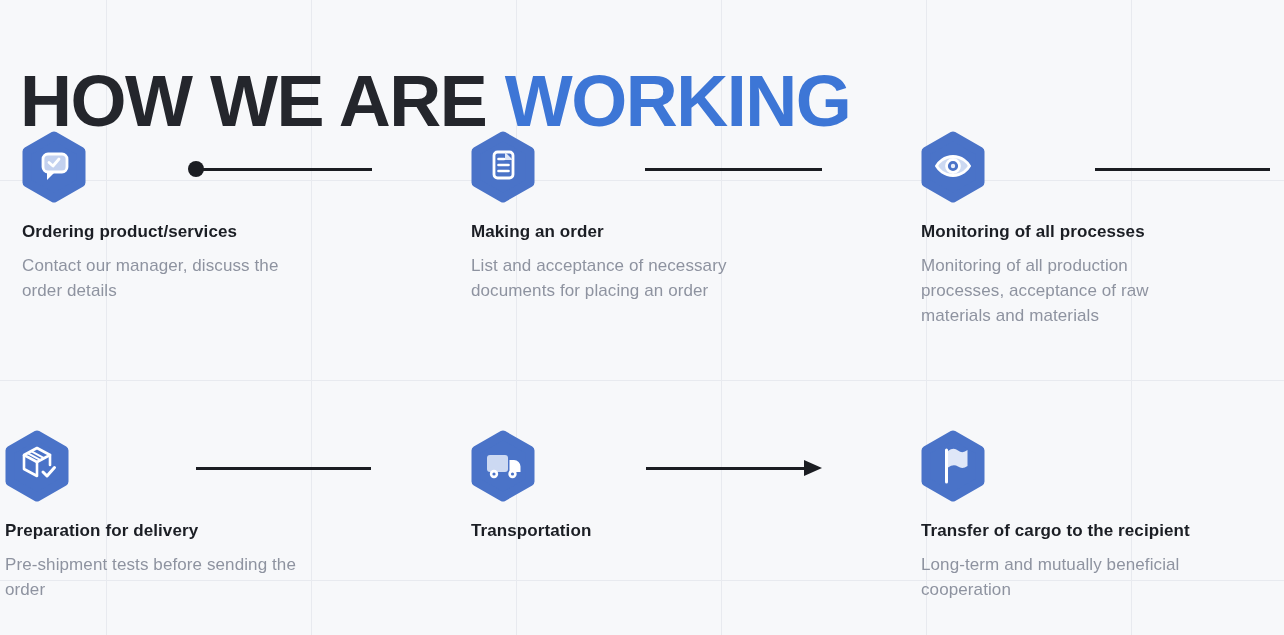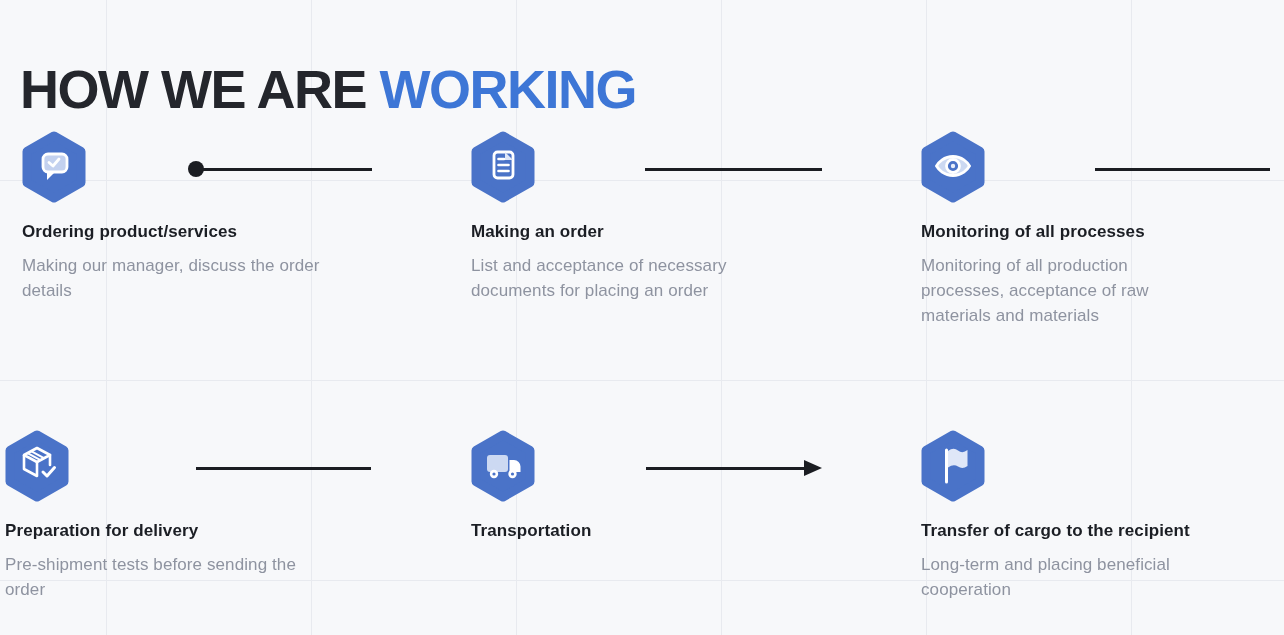--- a/index.html
+++ b/index.html
@@ -10,22 +10,22 @@
   }
   .canvas{
     position:relative;width:1284px;height:635px;
     background-color:#f7f8fa;
     background-image:
       repeating-linear-gradient(to right, transparent 0 204px, #e8eaef 204px 205px),
       repeating-linear-gradient(to bottom, transparent 0 199px, #e8eaef 199px 200px);
     background-position:-98px 0px, 0px -19px;
   }
   .page-title{
-    position:absolute;left:20px;top:22px;
-    font-size:54px;font-weight:800;letter-spacing:-1.5px;
+    position:absolute;left:20px;top:12px;
+    font-size:72px;font-weight:800;letter-spacing:-1.5px;
     color:#24262c;white-space:pre;
   }
   .page-title .accent{color:#3d76d6;}
 
   .step{position:absolute;}
   .step .hex{display:block;}
   .step h3{
     margin:16px 0 8px;font-size:17px;font-weight:700;color:#1b1e24;
     line-height:26px;letter-spacing:0.1px;
   }
@@ -81,21 +81,21 @@
     </div>
 
   <div class="step" id="step-1">
     <svg class="hex" width="64" height="72" viewBox="0 0 64 72">
       <polygon points="32,5 59,20.5 59,51.5 32,67 5,51.5 5,20.5" fill="#4a73c8" stroke="#4a73c8" stroke-width="9" stroke-linejoin="round"></polygon>
       <rect x="21" y="23" width="24" height="18" rx="5" fill="#c3d1ef" stroke="#ffffff" stroke-width="2.8"></rect>
       <path d="M25 40 v9 l9 -9 z" fill="#ffffff"></path>
       <polyline points="27,31.5 31,35 37,28" fill="none" stroke="#ffffff" stroke-width="2.8" stroke-linecap="round" stroke-linejoin="round"></polyline>
     </svg>
     <h3>Ordering product/services</h3>
-    <p>Making our manager, discuss the order details</p>
+    <p>Contact our manager, discuss the order details</p>
   </div>
 
   <div class="step" id="step-3">
     <svg class="hex" width="64" height="72" viewBox="0 0 64 72">
       <polygon points="32,5 59,20.5 59,51.5 32,67 5,51.5 5,20.5" fill="#4a73c8" stroke="#4a73c8" stroke-width="9" stroke-linejoin="round"></polygon>
       <path d="M32 25.5 C 41 25.5 46.5 31.5 48.5 35 C 46.5 38.5 41 44.5 32 44.5 C 23 44.5 17.5 38.5 15.5 35 C 17.5 31.5 23 25.5 32 25.5 Z" fill="#ccd9f2" stroke="#ffffff" stroke-width="2.8"></path>
       <circle cx="32" cy="35" r="6.5" fill="#4a73c8" stroke="#ffffff" stroke-width="2.8"></circle>
       <circle cx="32" cy="35" r="2.2" fill="#e8eefb"></circle>
     </svg>
     <h3>Monitoring of all processes</h3>
@@ -142,16 +142,16 @@
     <h3>Transportation</h3>
   </div>
 
   <div class="step" id="step-6">
     <svg class="hex" width="64" height="72" viewBox="0 0 64 72">
       <polygon points="32,5 59,20.5 59,51.5 32,67 5,51.5 5,20.5" fill="#4a73c8" stroke="#4a73c8" stroke-width="9" stroke-linejoin="round"></polygon>
       <line x1="25.5" y1="20" x2="25.5" y2="52" stroke="#ffffff" stroke-width="3" stroke-linecap="round"></line>
       <path d="M27 21 q5.5 -4 10 -0.5 q4.5 3.5 9.5 -0.5 v16 q-5 3.5 -9.5 0.5 q-4.5 -3 -10 1 z" fill="#dfe7f8"></path>
     </svg>
     <h3>Transfer of cargo to the recipient</h3>
-    <p>Long-term and placing beneficial cooperation</p>
+    <p>Long-term and mutually beneficial cooperation</p>
   </div>
 
 </div>
 
 </body></html>

